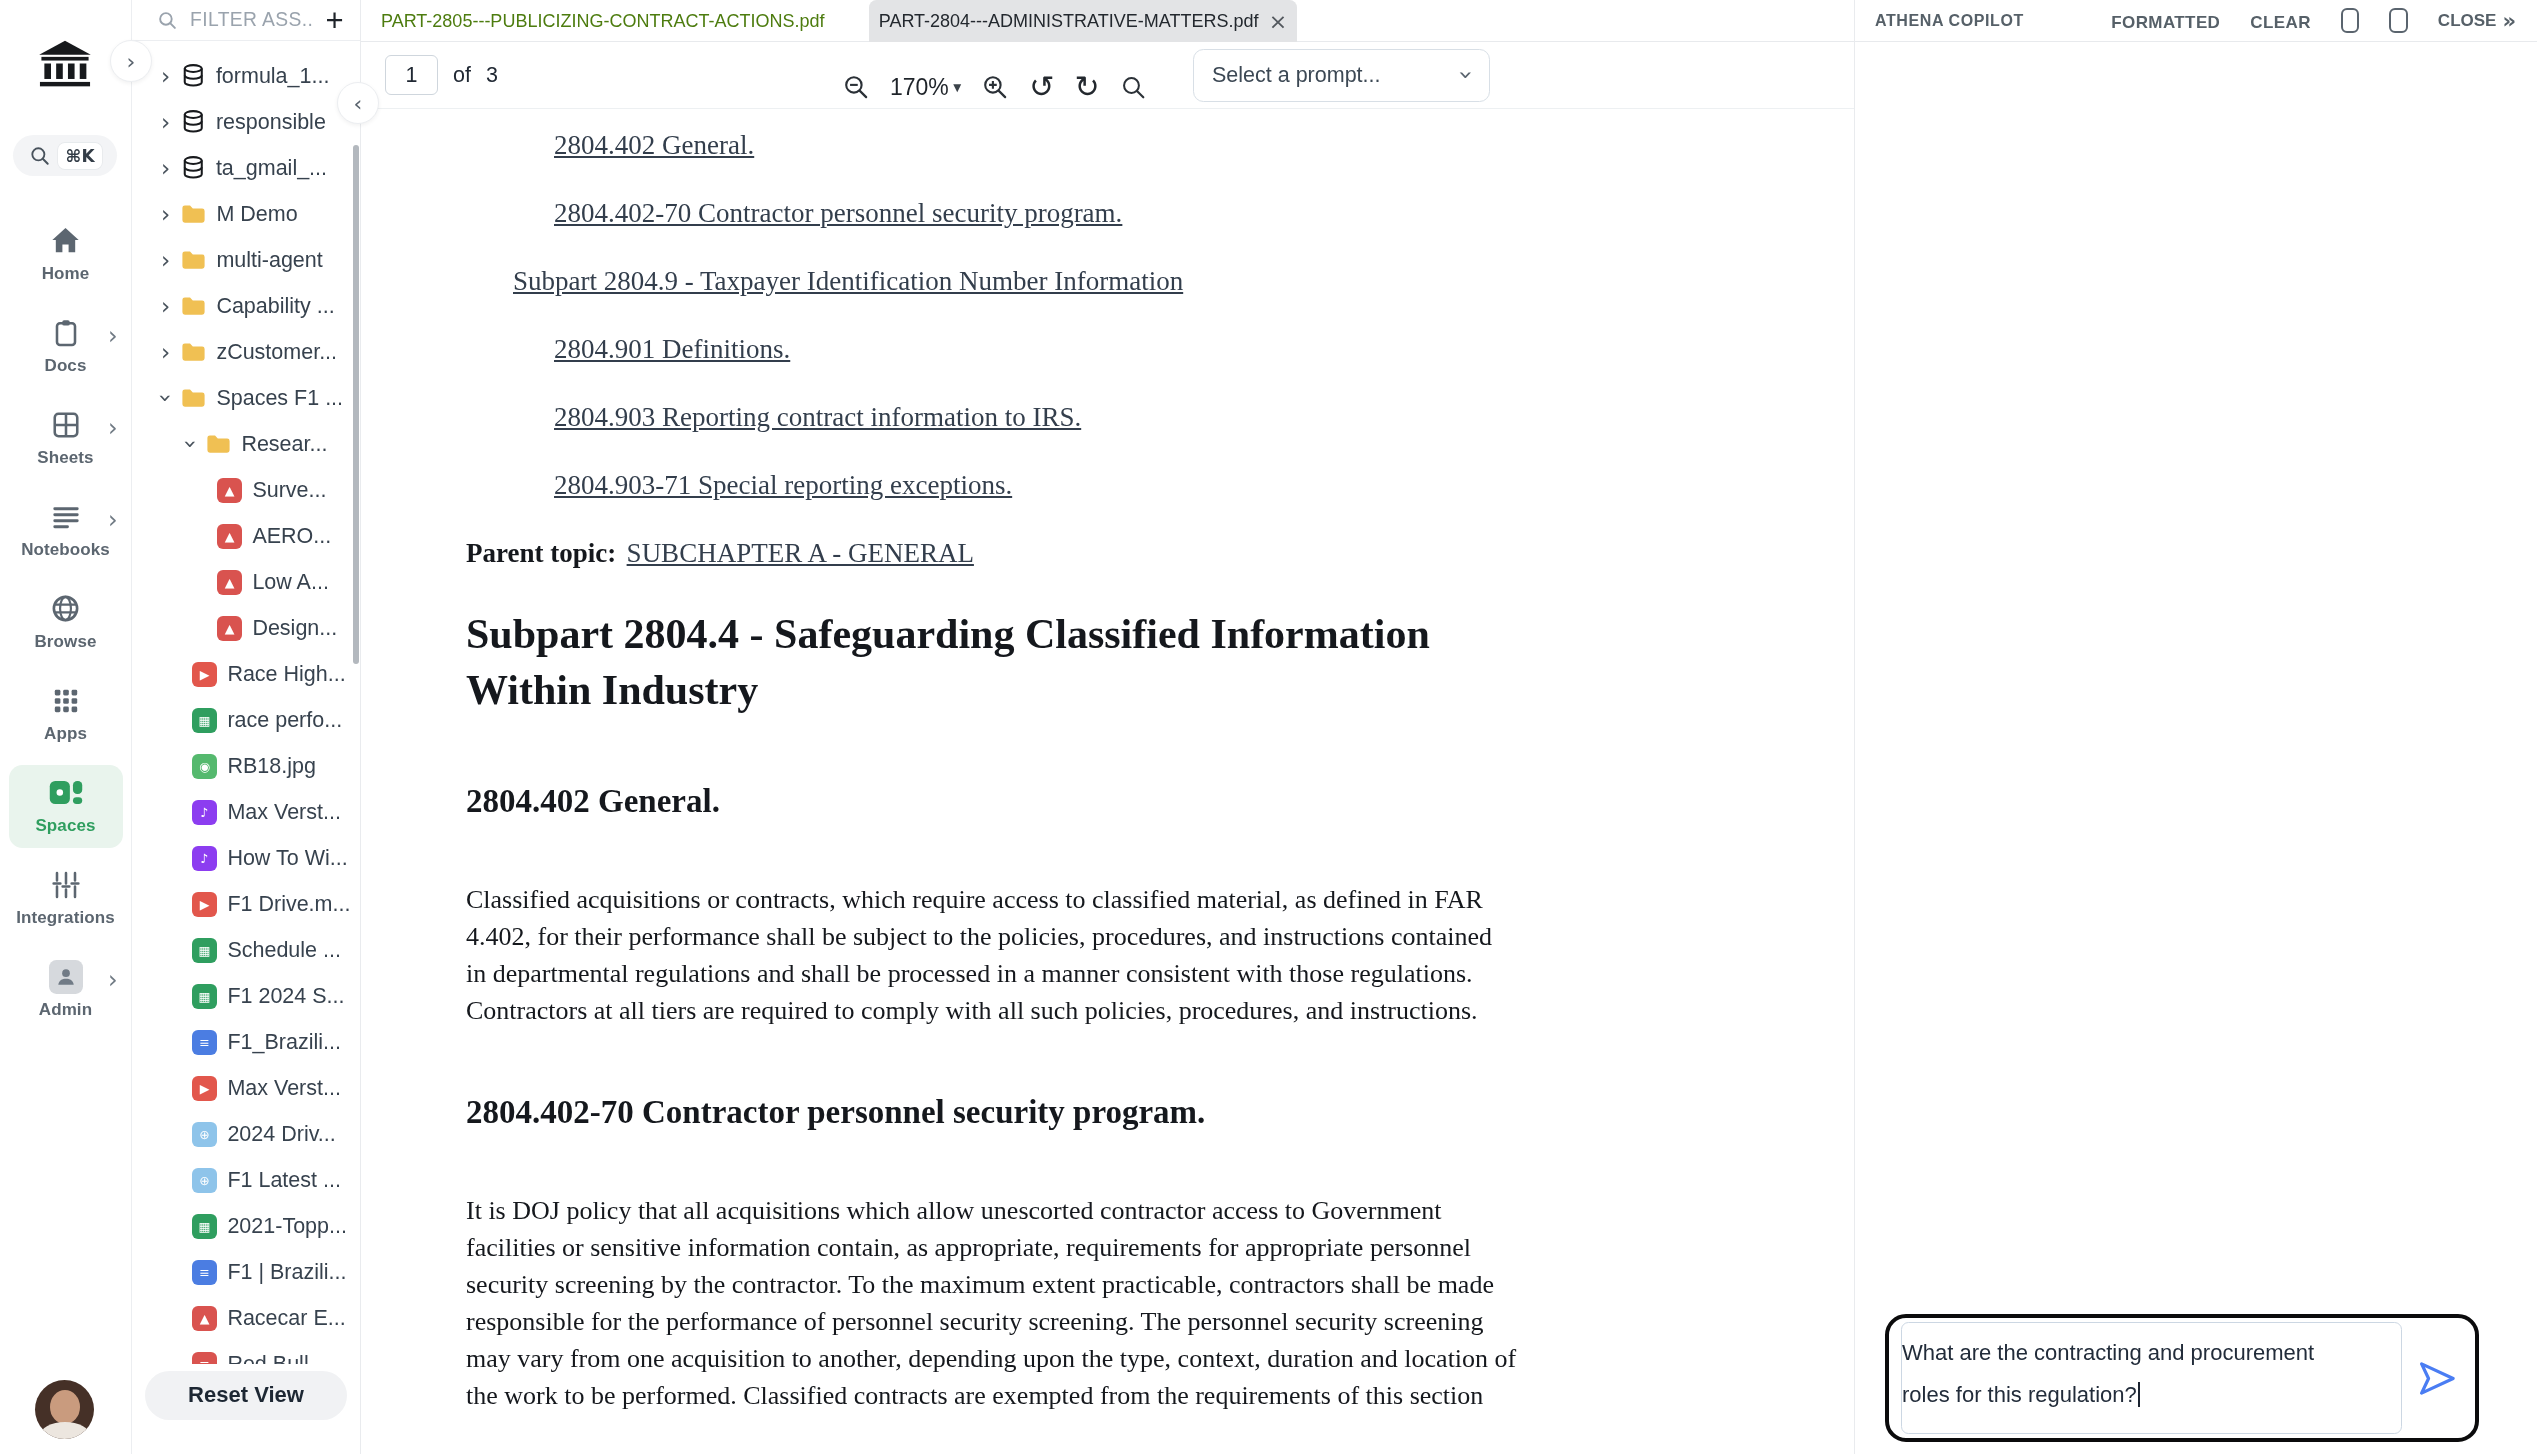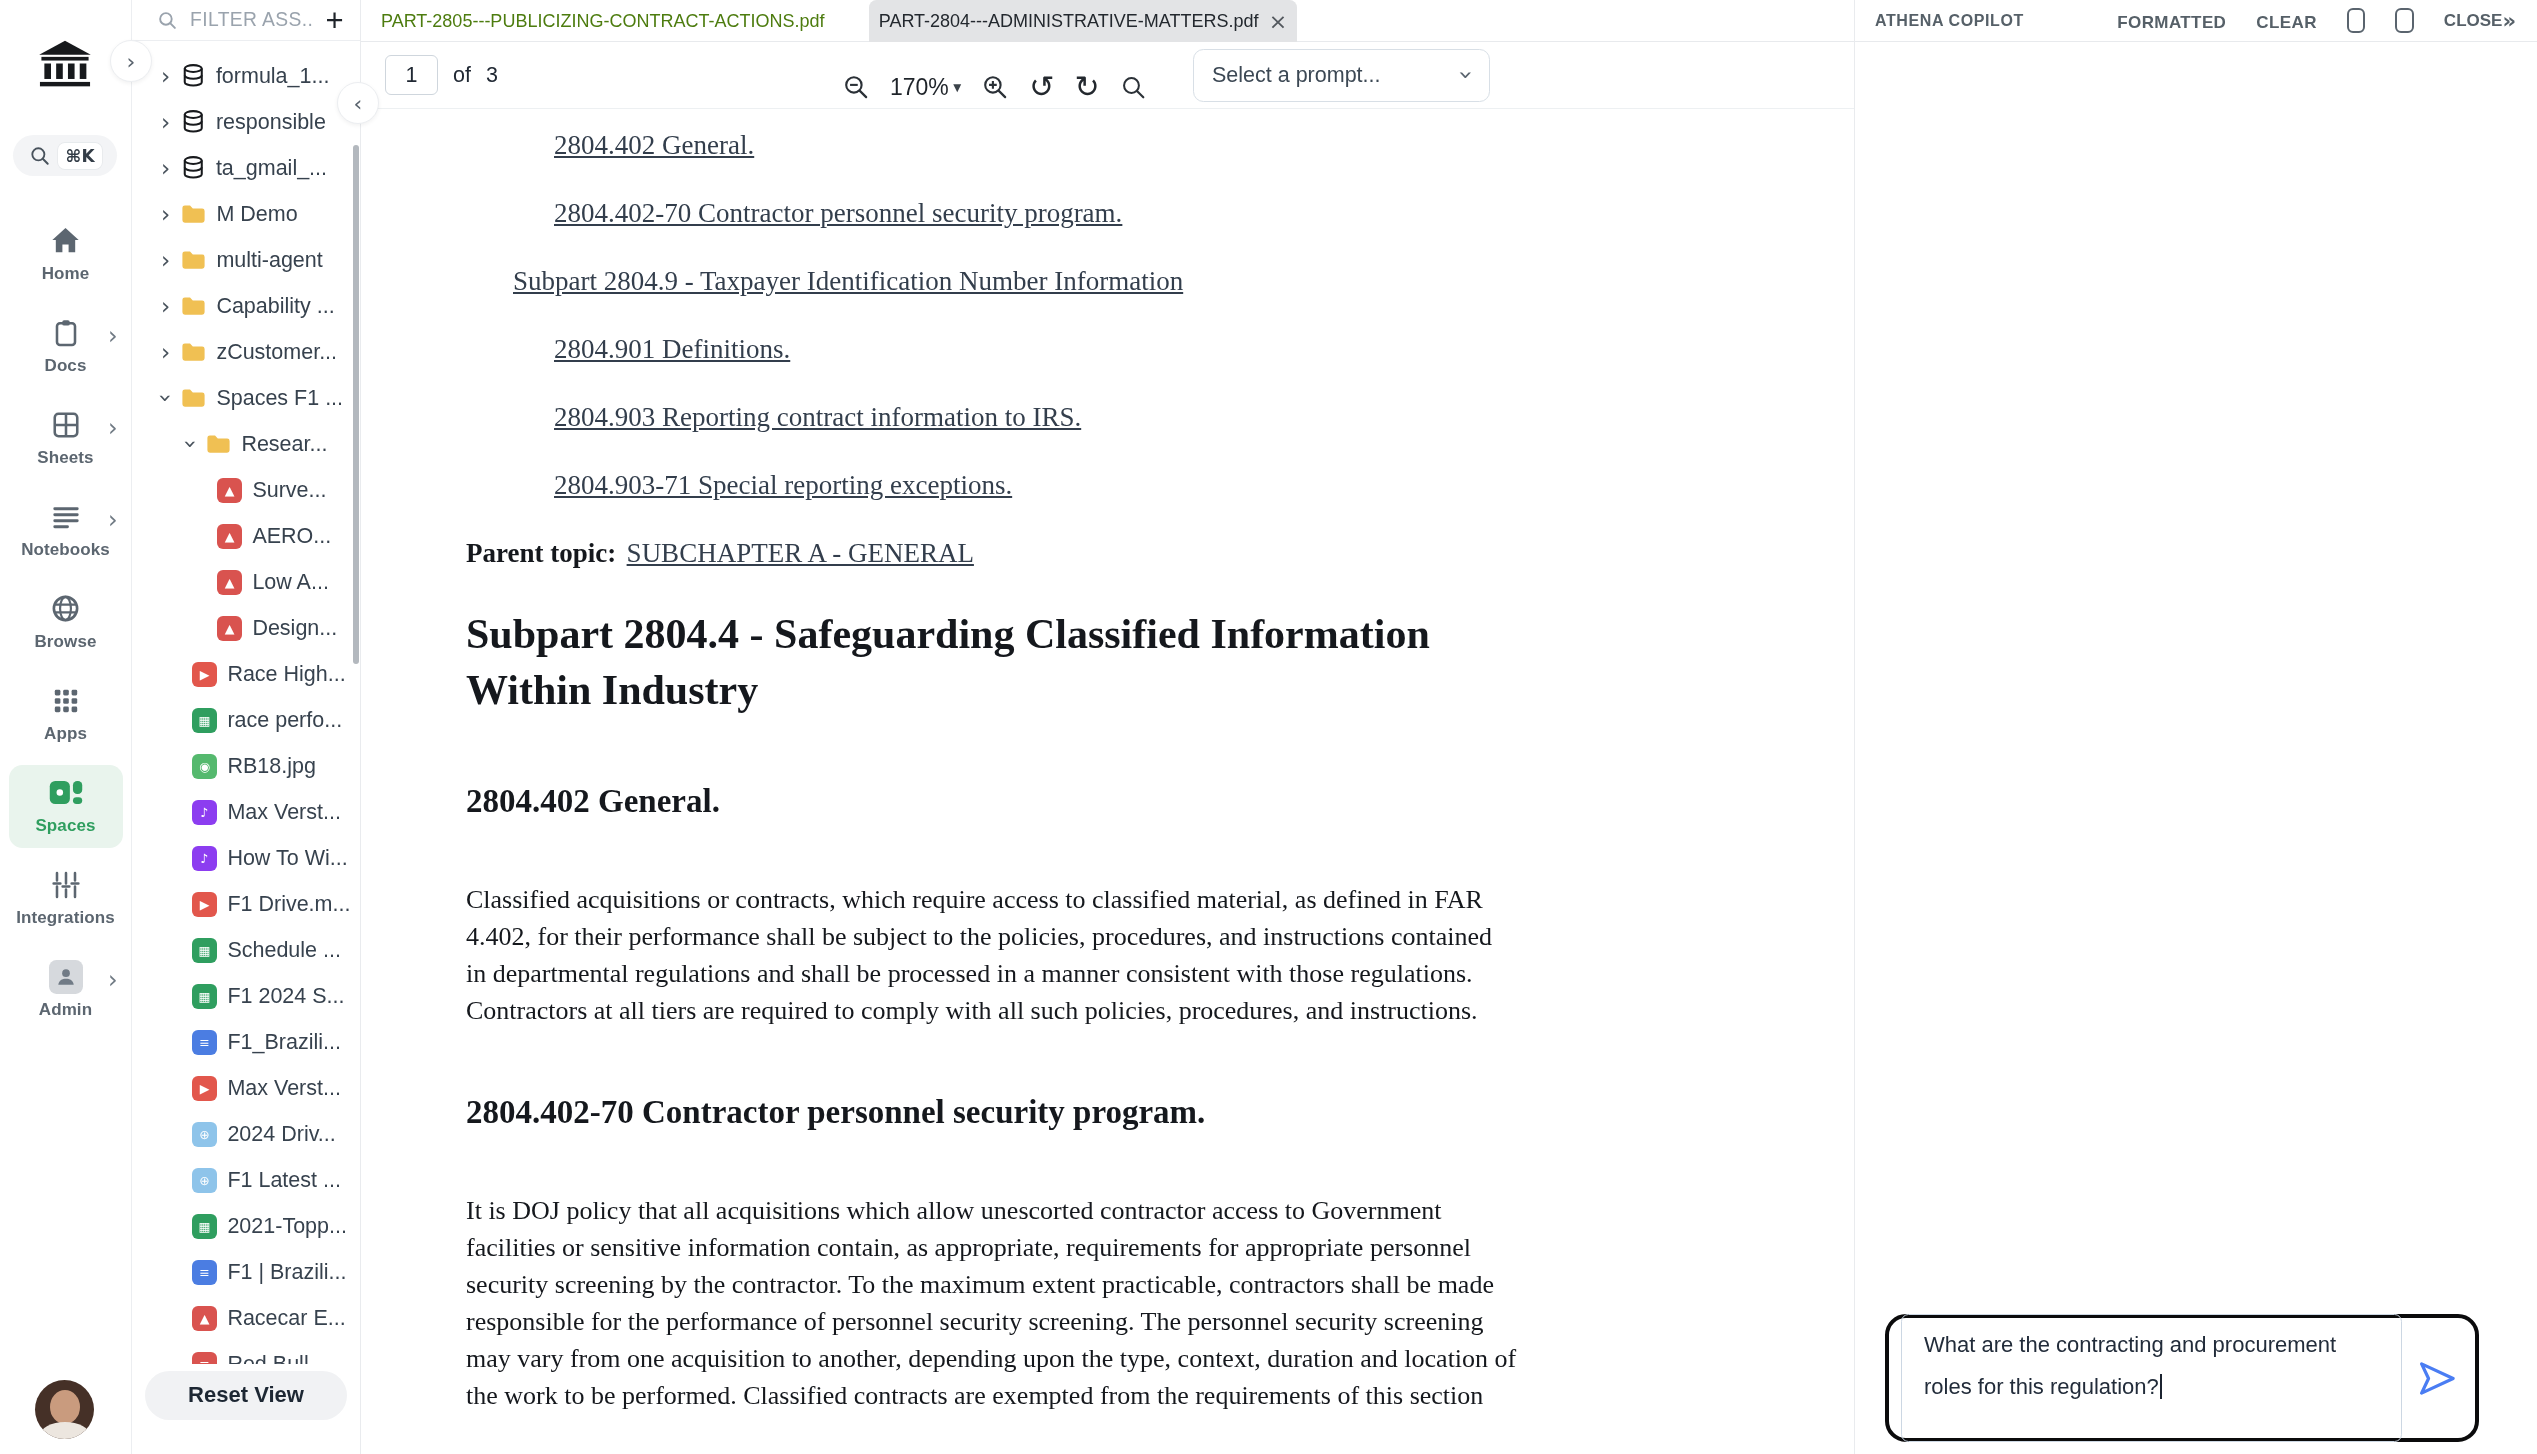--- a/index.html
+++ b/index.html
@@ -98,26 +98,26 @@
   .sech{margin-top:62px;font-size:33px;line-height:43px;font-weight:700}
   .pbody{margin-top:58px;font-size:26px;line-height:37px;white-space:pre-line;width:1284px}
 
   
   .copilot{position:relative;width:684px;flex:0 0 684px;background:#fff;border-left:1.5px solid #e9ebee}
   .cp-head{height:42px;border-bottom:1.5px solid #e8eaed;display:flex;align-items:center;padding:0 22px 0 20px}
   .cp-title{font-size:16px;font-weight:700;letter-spacing:0.6px;color:#566068;margin-right:auto}
   .cp-actions{display:flex;align-items:flex-end;gap:30px}
   .cp-act{font-size:17px;font-weight:700;letter-spacing:0.4px;color:#566068;cursor:pointer}
   .cp-box{width:18.5px;height:25px;border:2.2px solid #5a646e;border-radius:6px;cursor:pointer}
-  .cp-close{display:flex;align-items:center;gap:0;font-size:17px;font-weight:700;color:#566068;cursor:pointer}
+  .cp-close{display:flex;align-items:center;gap:6px;font-size:17px;font-weight:700;color:#566068;cursor:pointer}
   .cp-close .dbl{font-size:21px;font-family:"DejaVu Sans",sans-serif}
 
   .chatbox{position:absolute;left:30px;top:1314px;width:594px;height:128px;border:4.5px solid #0b0b0c;
     border-radius:21px;background:#fff;display:flex;align-items:center;padding:0 18px 0 12px;gap:15px}
-  .chatinner{flex:1;height:128px;border:1.5px solid #ccd7e3;border-radius:7.4px;padding:9px 22px;
+  .chatinner{flex:1;height:112px;border:1.5px solid #ccd7e3;border-radius:7.4px;padding:9px 0;
     font-size:22px;line-height:42px;color:#222c3a;white-space:pre-line;overflow:hidden}
   .caret{display:inline-block;width:2.2px;height:25px;background:#1b2330;margin-left:1.5px;
     vertical-align:-4.5px;animation:blink 1.1s steps(1) infinite}
   @keyframes blink{50%{opacity:0}}
   .send{display:flex;align-items:center;cursor:pointer}
 </style>
 </head>
 <body>
 
 <div class="app">

